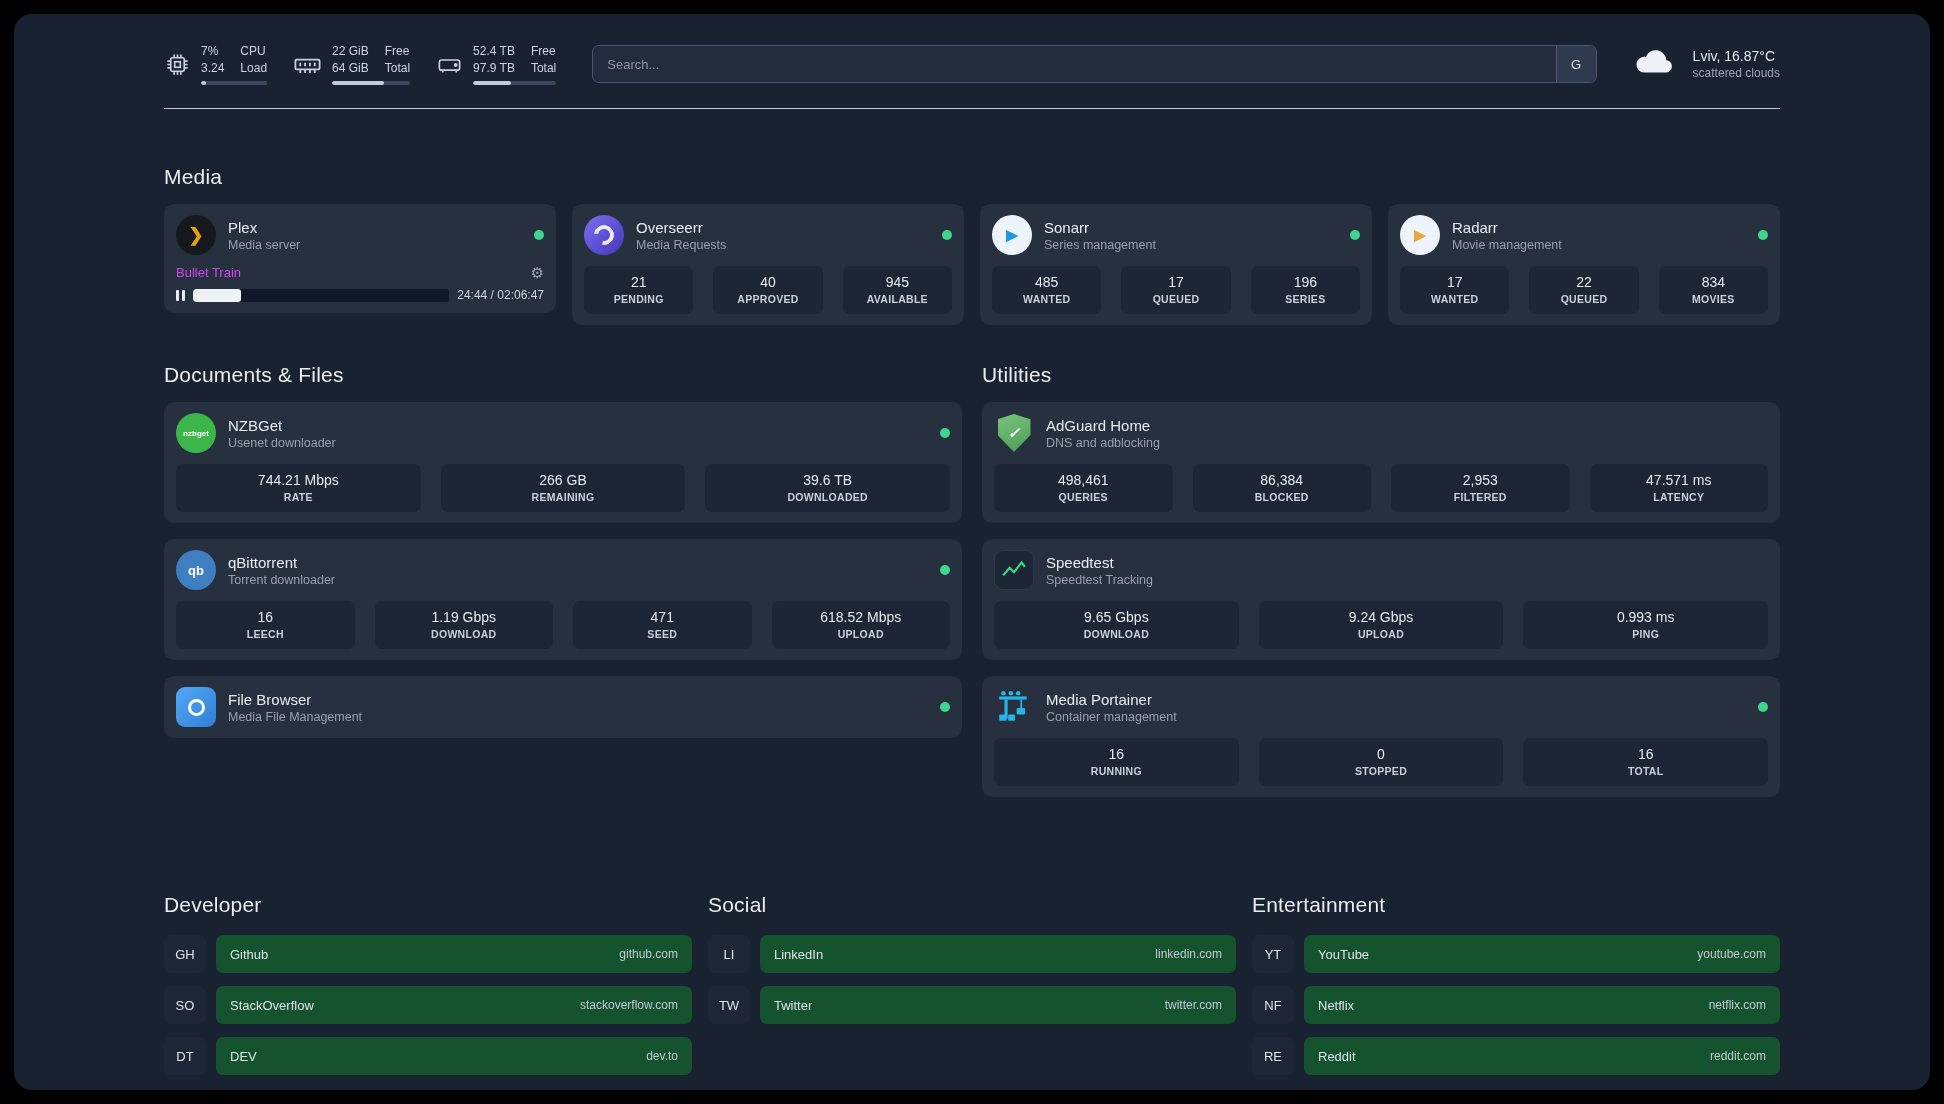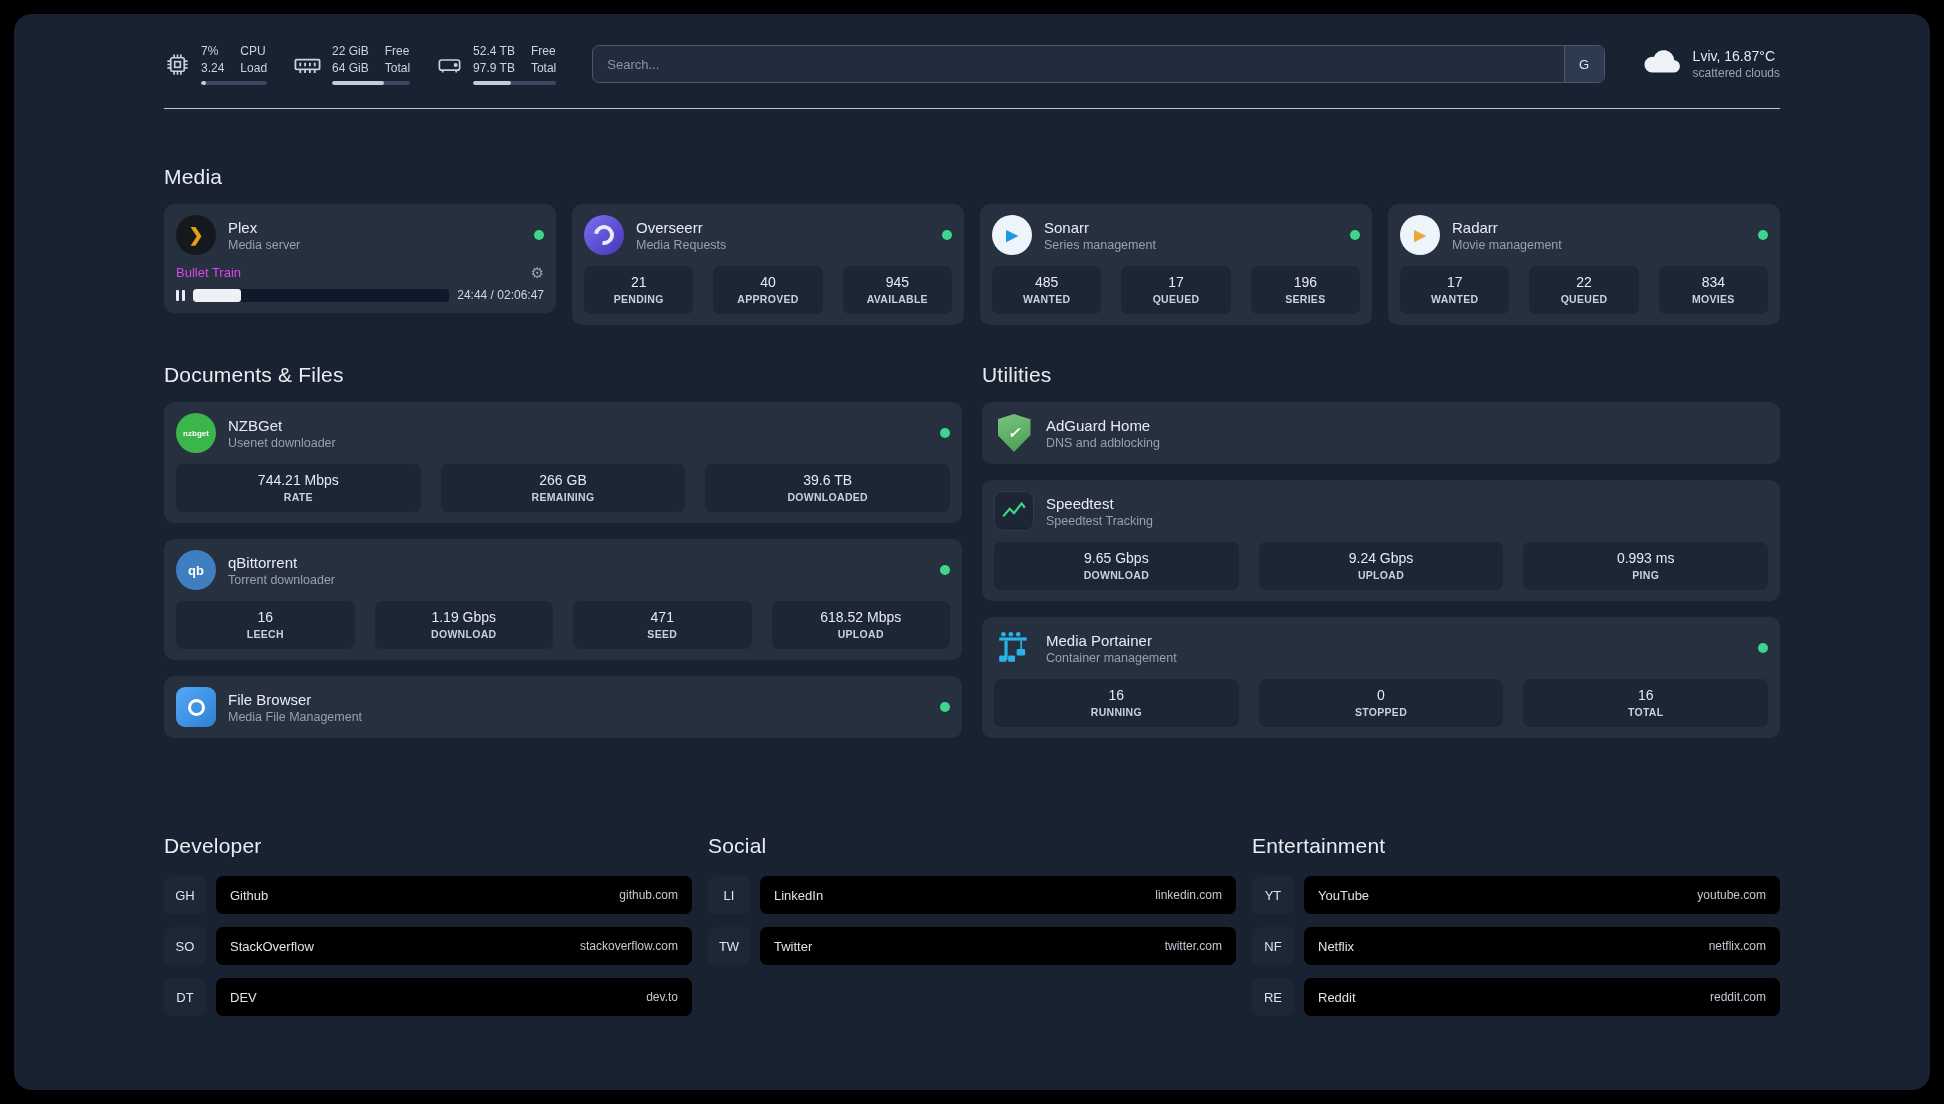--- a/index.html
+++ b/index.html
@@ -16,21 +16,21 @@
   .res-cols { display:flex; gap:16px; }
   .res-col { display:flex; flex-direction:column; font-size:12px; color:#ccd4df; line-height:1.4; white-space:nowrap; }
   .res-bar { margin-top:4px; height:4px; background:#3b4860; border-radius:2px; overflow:hidden; }
   .res-bar i { display:block; height:100%; background:#c2cbd8; border-radius:2px; }
 
   .search { flex:1; display:flex; align-items:center; height:38px; background:#222c3d; border:1px solid #4b576e; border-radius:7px; overflow:hidden; margin:0 10px; }
   .search input { flex:1; height:100%; background:transparent; border:none; outline:none; padding:0 14px; font-size:13px; color:#dfe5ee; font-family:inherit; }
   .search input::placeholder { color:#8b95a5; }
   .search .g-btn { width:40px; height:100%; display:flex; align-items:center; justify-content:center; background:#2e3a4f; border-left:1px solid #4b576e; font-size:13px; color:#e2e7ee; }
 
-  .weather { display:flex; align-items:center; gap:10px; }
+  .weather { display:flex; align-items:center; gap:18px; }
   .weather-texts { display:flex; flex-direction:column; }
   .weather-loc { font-size:14px; color:#e4e9f0; }
   .weather-cond { font-size:12px; color:#9aa4b2; margin-top:2px; }
 
   .divider { height:1px; background:#dde2ea; opacity:.85; margin-top:20px; }
 
   
   .section-title { font-size:21px; color:#e9edf2; font-weight:500; letter-spacing:.2px; margin-bottom:15px; }
   .media-section { margin-top:56px; }
   .cards-grid-4 { display:grid; grid-template-columns:repeat(4,1fr); gap:16px; align-items:start; }
@@ -76,21 +76,21 @@
   .pause-btn i { width:3px; height:11px; background:#e9edf3; border-radius:1px; display:block; }
   .player-bar { flex:1; height:13px; background:#10192a; border-radius:3px; overflow:hidden; }
   .player-fill { height:100%; background:#eef1f6; border-radius:3px; }
   .player-time { font-size:12px; color:#cfd6e0; white-space:nowrap; }
 
   
   .bookmarks { display:grid; grid-template-columns:repeat(3,1fr); gap:16px; margin-top:96px; align-items:start; }
   .bm-title { margin-bottom:18px; }
   .bm-row { display:flex; align-items:center; gap:10px; margin-bottom:13px; }
   .bm-abbr { width:42px; height:38px; background:#1e2736; border-radius:7px; display:flex; align-items:center; justify-content:center; font-size:13px; color:#dfe5ed; flex:none; }
-  .bm-pill { flex:1; height:38px; background:#000000; border-radius:7px; display:flex; align-items:center; justify-content:space-between; padding:0 14px; }
+  .bm-pill { flex:1; height:38px; background:#14532d; border-radius:7px; display:flex; align-items:center; justify-content:space-between; padding:0 14px; }
   .bm-name { font-size:13px; color:#dde3eb; }
   .bm-url { font-size:12px; color:#c2cad5; }
 </style>
 </head>
 <body>
 
 <div class="panel" data-interactable="false">
 
   <div class="topbar" data-interactable="false">
 
@@ -380,20 +380,38 @@
           <div class="card" data-interactable="true">
             <div class="card-header" data-interactable="false">
               <span class="app-icon" data-interactable="false">
                 <i class="shield">
                   <b>✓</b>
                 </i>
               </span>
               <div class="card-titles" data-interactable="false">
                 <div class="card-name" data-interactable="false">AdGuard Home</div>
                 <div class="card-desc" data-interactable="false">DNS and adblocking</div>
+              </div>
+            </div>
+            <div class="stats" data-interactable="false">
+              <div class="stat" data-interactable="false">
+                <div class="stat-value" data-interactable="false">498,461</div>
+                <div class="stat-label" data-interactable="false">QUERIES</div>
+              </div>
+              <div class="stat" data-interactable="false">
+                <div class="stat-value" data-interactable="false">86,384</div>
+                <div class="stat-label" data-interactable="false">BLOCKED</div>
+              </div>
+              <div class="stat" data-interactable="false">
+                <div class="stat-value" data-interactable="false">2,953</div>
+                <div class="stat-label" data-interactable="false">FILTERED</div>
+              </div>
+              <div class="stat" data-interactable="false">
+                <div class="stat-value" data-interactable="false">47.571 ms</div>
+                <div class="stat-label" data-interactable="false">LATENCY</div>
               </div>
             </div>
           </div>
           <div class="card" data-interactable="true">
             <div class="card-header" data-interactable="false">
               <span class="app-icon sq speedtest" data-interactable="false">
                 <svg viewBox="0 0 24 24" width="26" height="26">
                   <polyline points="2,17 8,10 12,14 19,5 22,9" fill="none" stroke="#3ddc84" stroke-width="2"></polyline>
                 </svg>
               </span>

